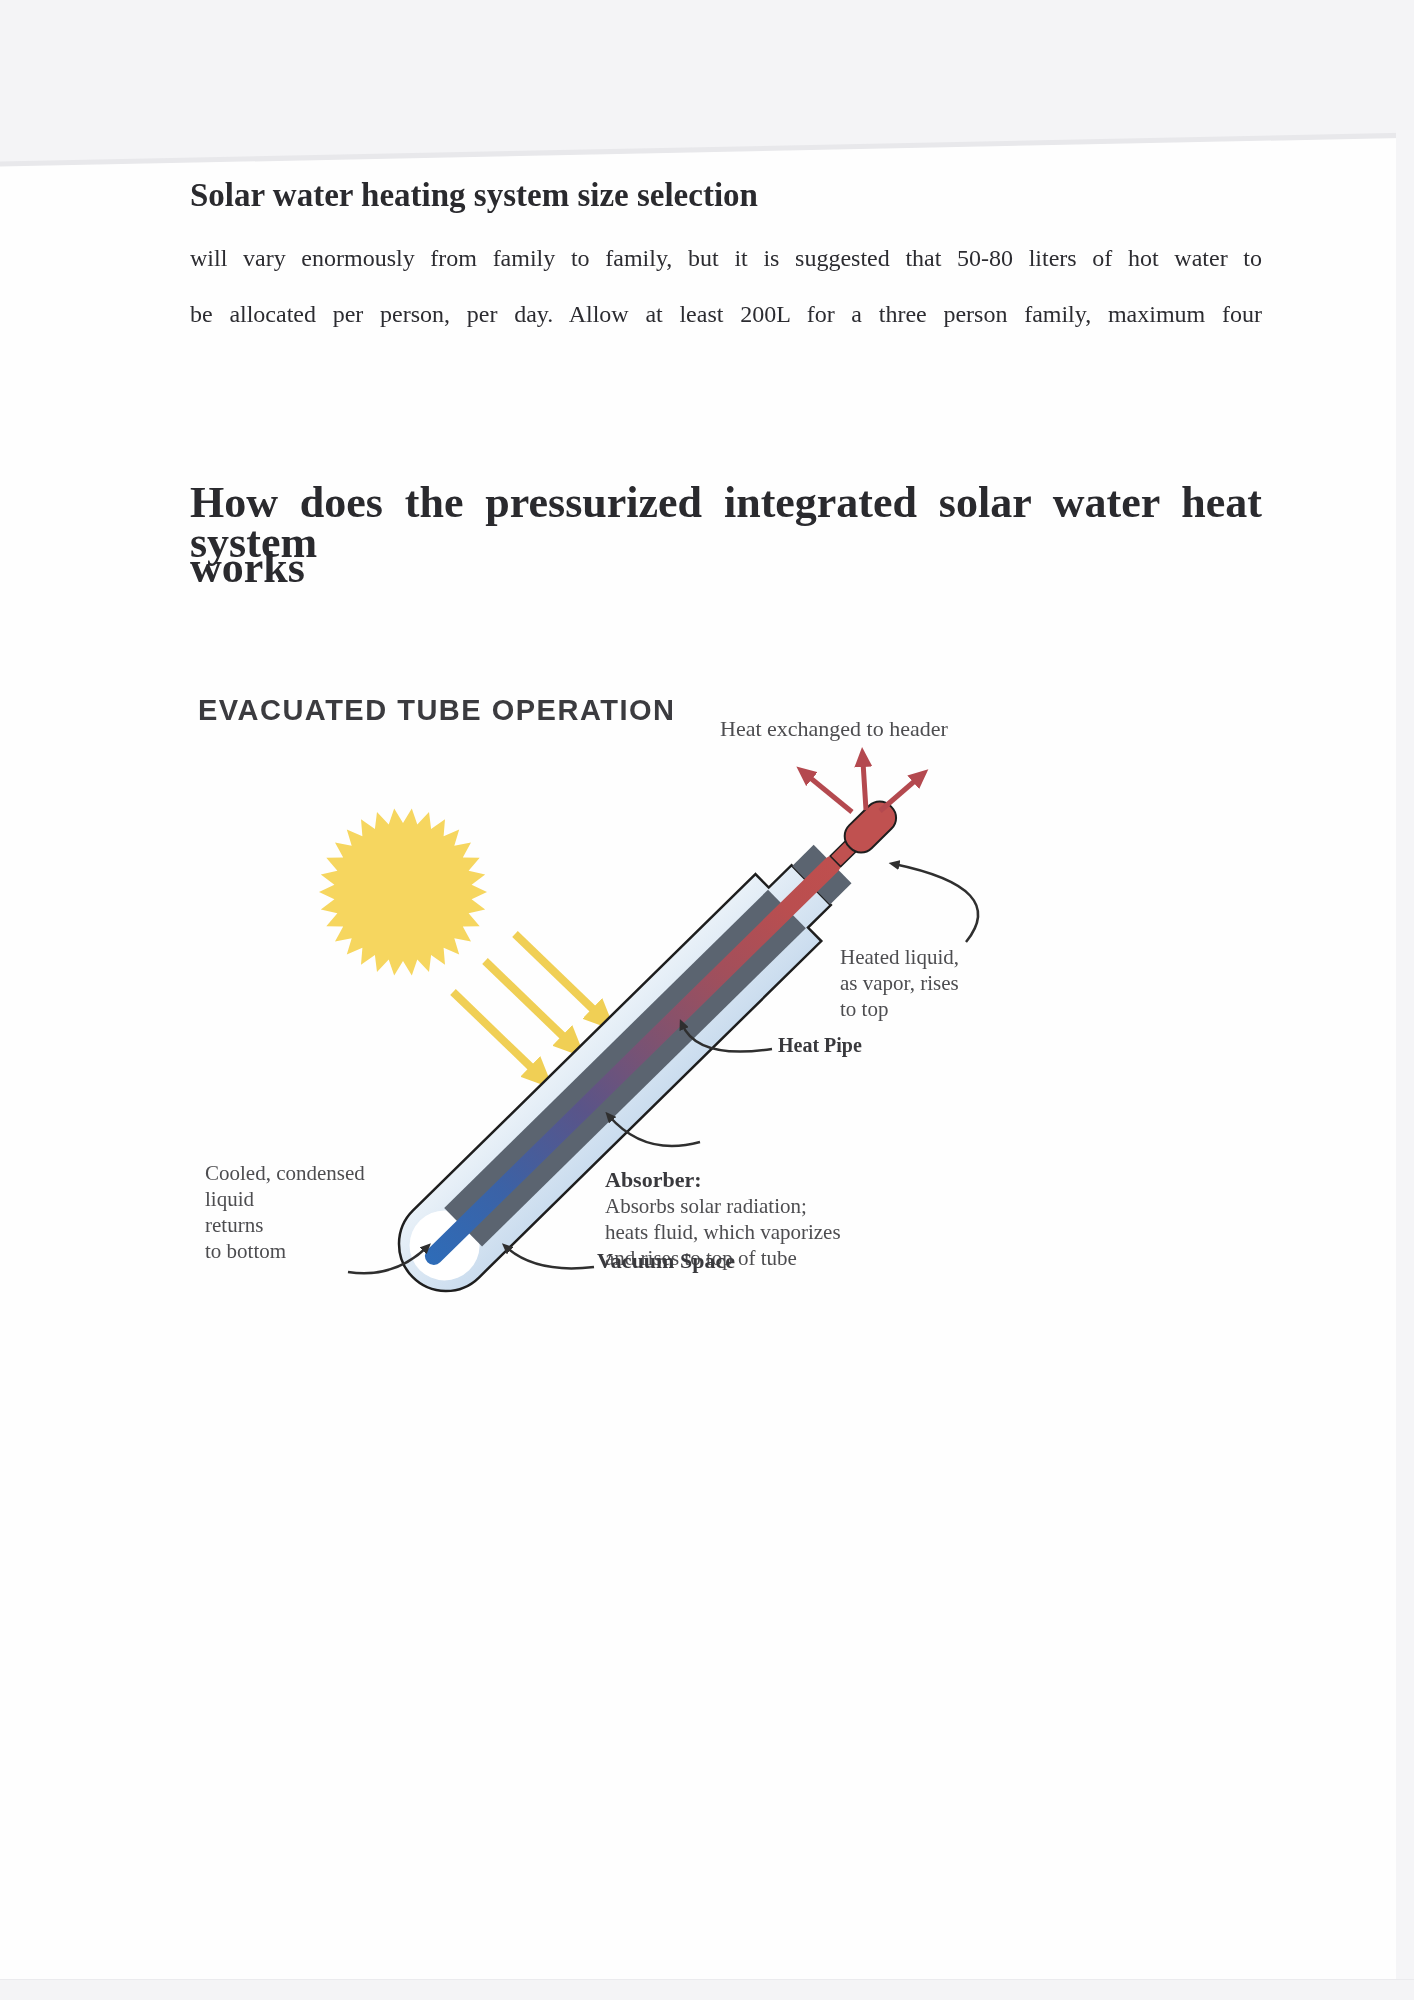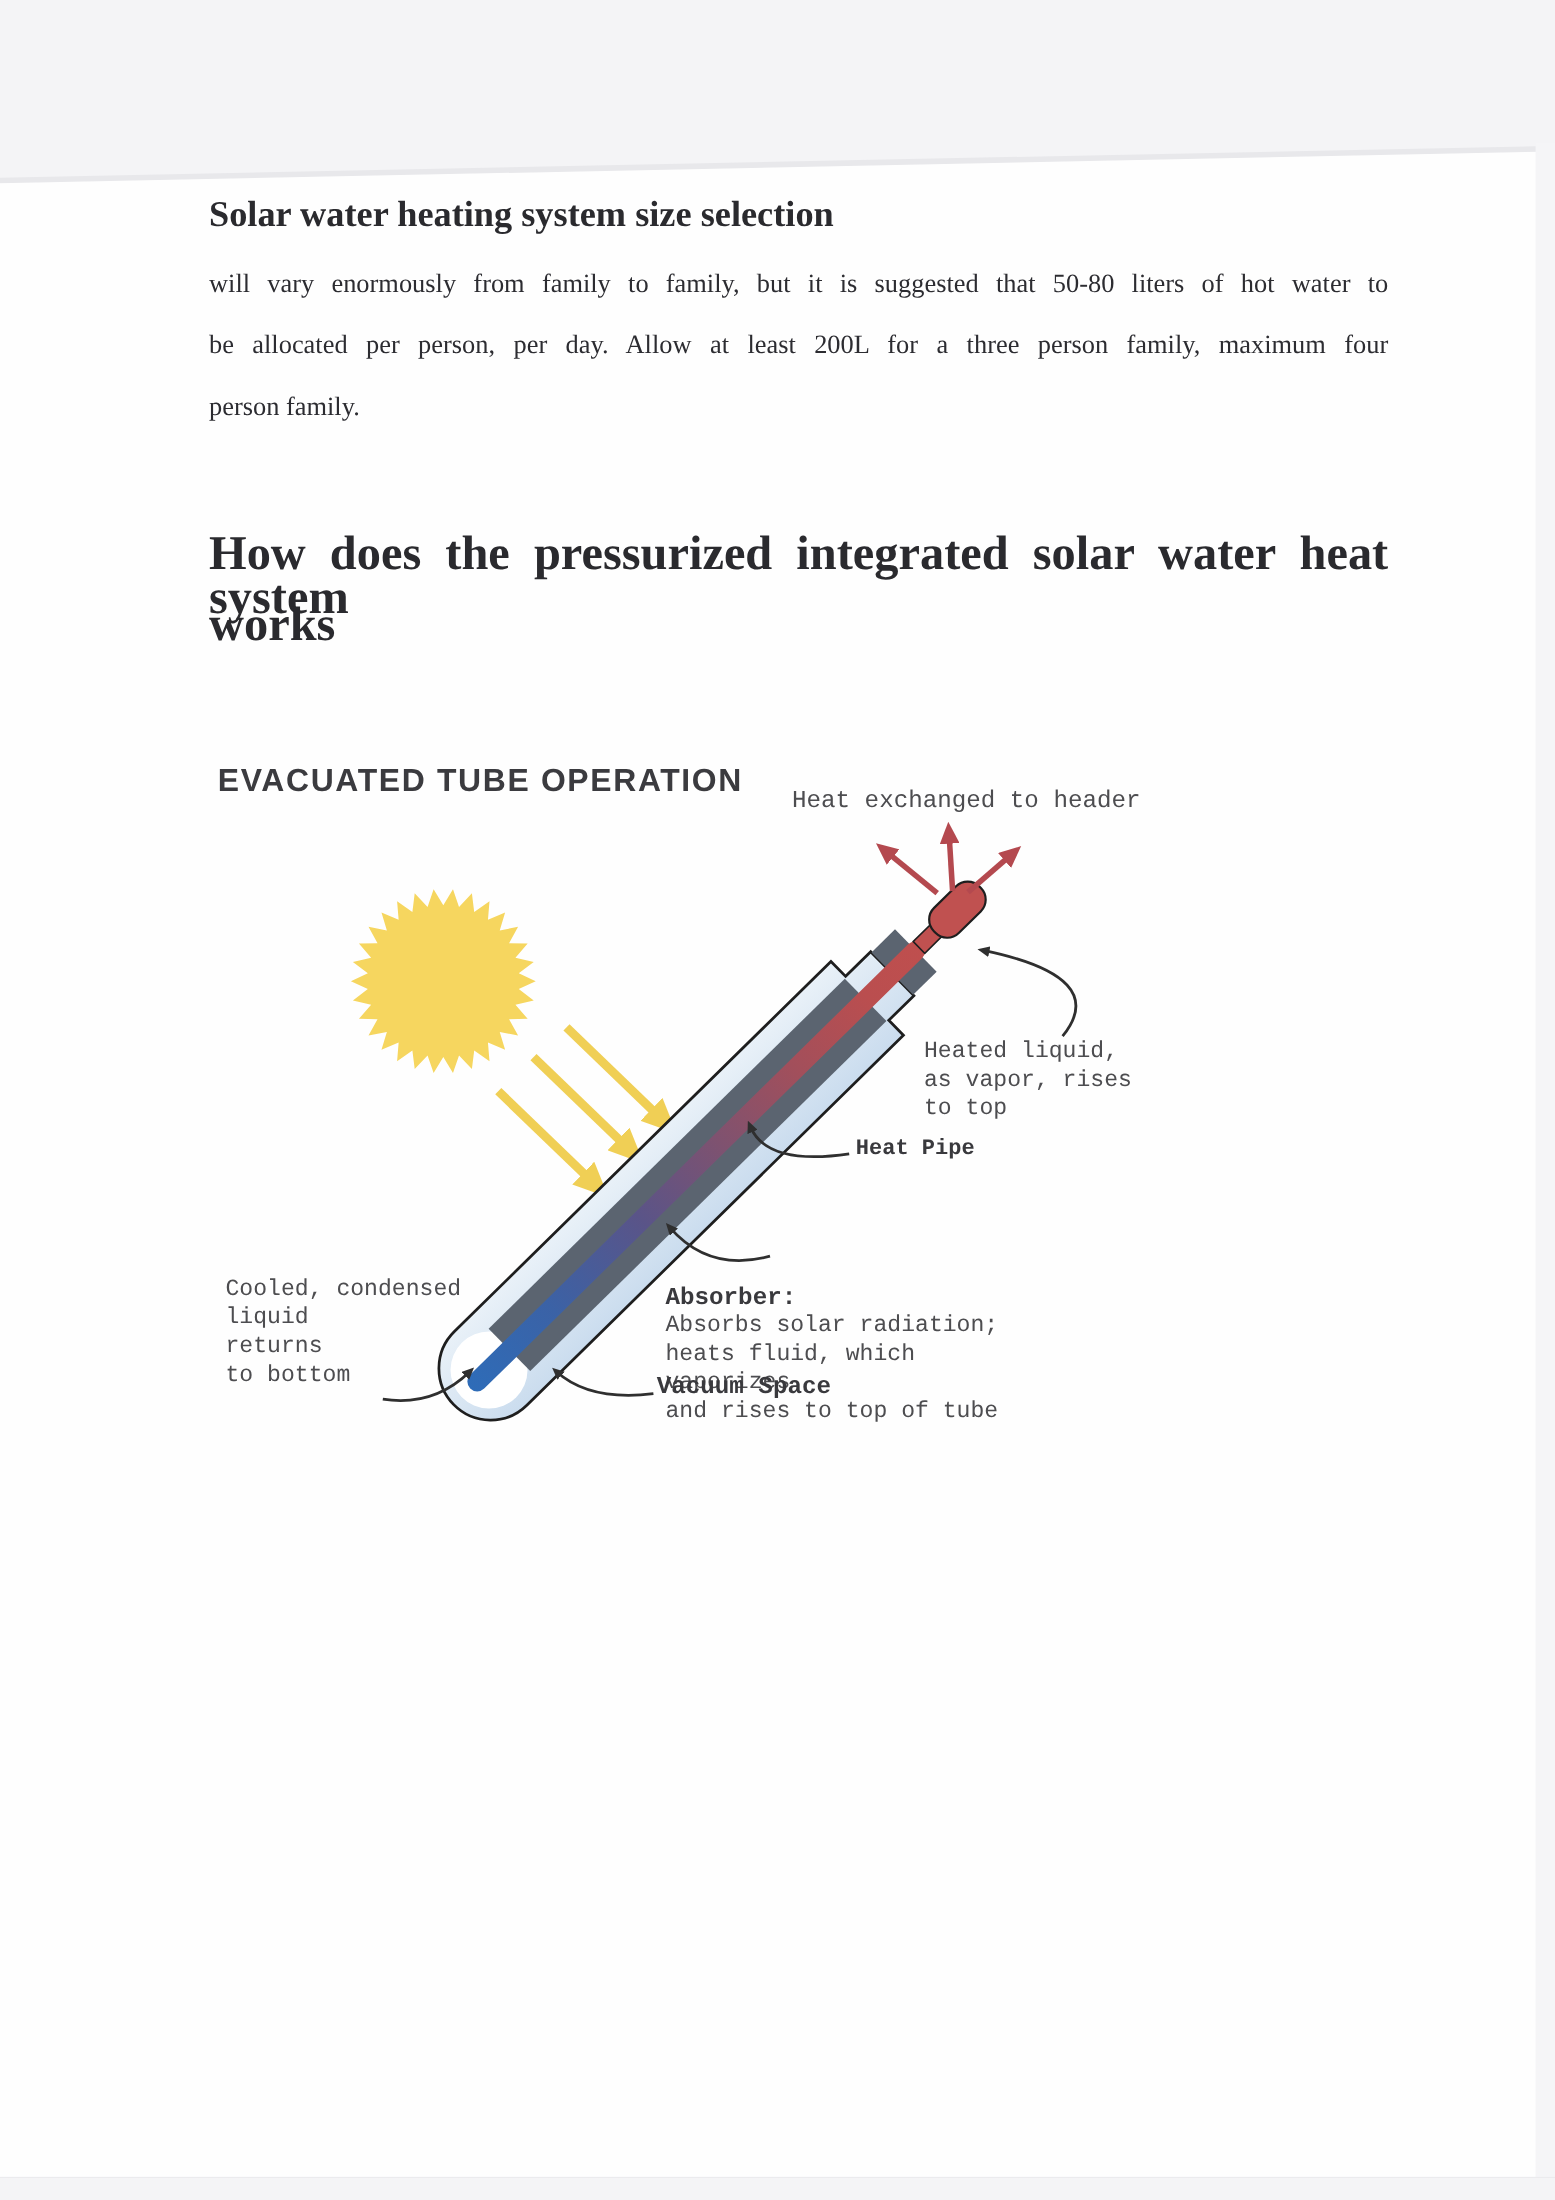--- a/index.html
+++ b/index.html
@@ -22,21 +22,21 @@
   .para { position:absolute; left:190px; top:230px; width:1072px;
           font-size:24px; line-height:56px; }
   .jline { text-align:justify; text-align-last:justify; }
   .h2 { position:absolute; left:190px; width:1072px; font-size:44px;
         font-weight:bold; color:#2a2a2e; line-height:40px; }
   .h2.l1 { top:483px; }
   .h2.l2 { top:548px; }
 
   .diagram-svg { position:absolute; left:0; top:0; width:1414px; height:2000px; }
 
-  .dlabel { position:absolute; font-family:Liberation Mono, monospace;
+  .dlabel { position:absolute; font-family:Liberation Serif, serif;
             color:#4d4d50; font-size:21px; line-height:26px; }
   .dlabel.bold { font-weight:bold; color:#39393d; }
   .pre { white-space:pre-line; }
   .center { }
   .fig-title { position:absolute; left:198px; top:694px;
     font-family:"Liberation Sans","DejaVu Sans",sans-serif;
     font-weight:bold; font-size:29px; letter-spacing:1.5px; color:#3b3b3f; }
 </style>
 </head>
 <body>
@@ -46,21 +46,20 @@
   <div class="scan-top-back"></div>
   <div class="scan-top"></div>
   <div class="scan-right"></div>
   <div class="scan-bottom"></div>
 
   <div class="h1">Solar water heating system size selection</div>
 
   <div class="para">
     <div class="jline">will vary enormously from family to family, but it is suggested that 50-80 liters of hot water to</div>
     <div class="jline">be allocated per person, per day. Allow at least 200L for a three person family, maximum four</div>
-    <div>person family.</div>
   </div>
 
   <div class="h2 l1 jline">How does the pressurized integrated solar water heat system</div>
   <div class="h2 l2">works</div>
 
   <svg class="diagram-svg" viewBox="0 0 1414 2000">
     <defs>
       <linearGradient id="glassGrad" gradientUnits="userSpaceOnUse" x1="0" y1="-47" x2="0" y2="47">
         <stop offset="0" stop-color="#e9f1f8"></stop>
         <stop offset="1" stop-color="#cadcee"></stop>

